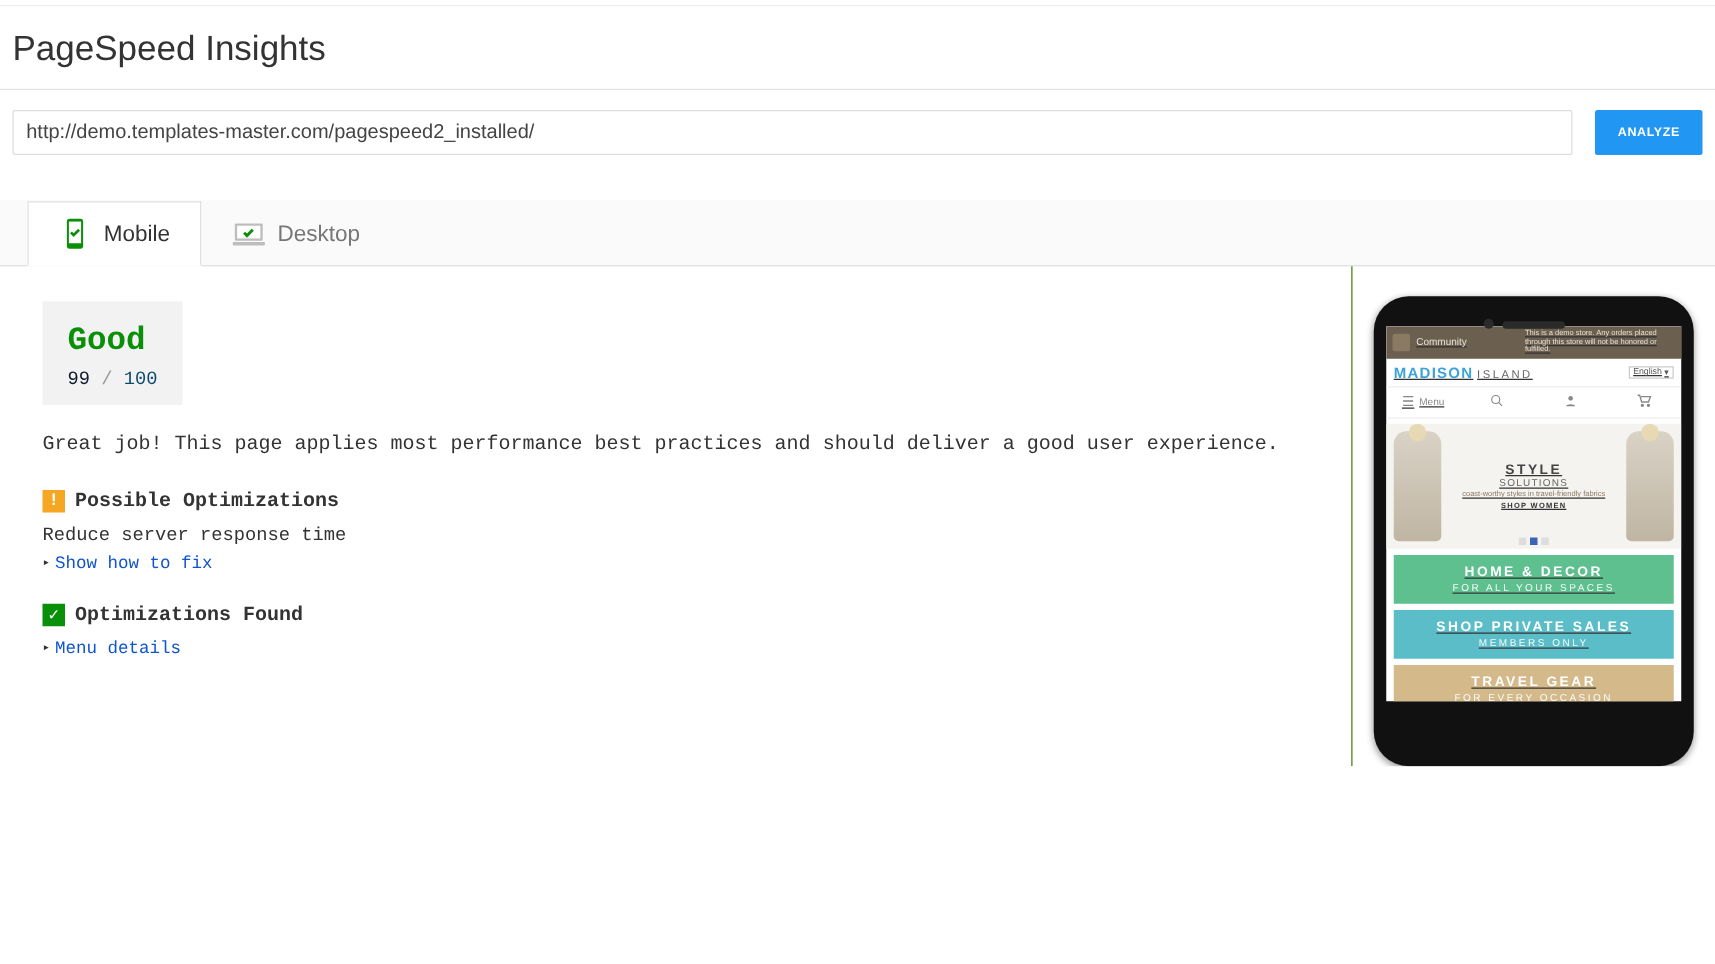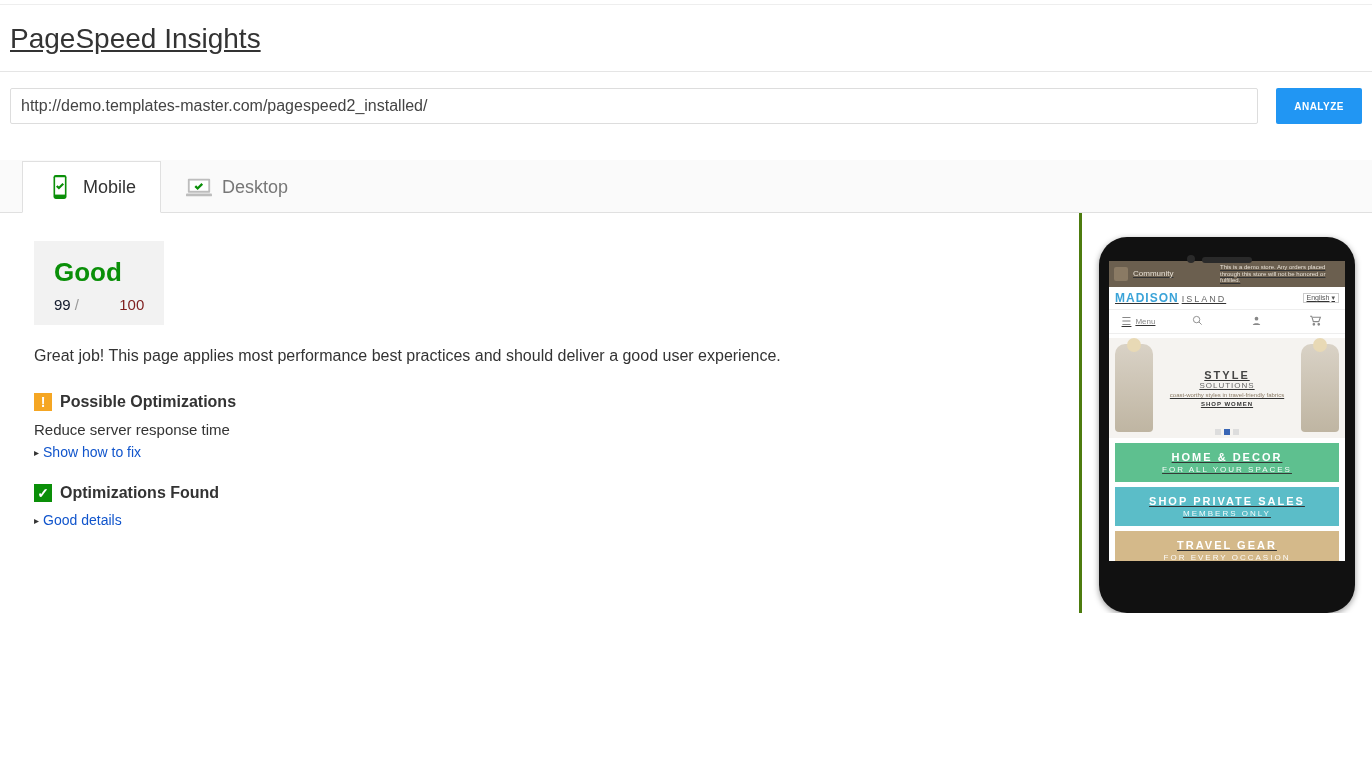--- a/index.html
+++ b/index.html
@@ -1,36 +1,36 @@
 <!DOCTYPE html>
 <html><head>
   <meta charset="utf-8">
   <style>
     * { box-sizing: border-box; margin: 0; padding: 0; }
     body { font-family: Arial, "Helvetica Neue", Helvetica, sans-serif; background: #fff; color: #333; }
     .page { width: 1372px; }
     .hr-top { border-top: 1px solid #eee; margin-top: 4px; }
-    .header { padding: 18px 10px 16px; text-decoration: underline; }
+    .header { padding: 18px 10px 16px; }
     .header h1 { font-size: 28px; font-weight: 400; color: #333; }
     .hr { border-top: 1px solid #e5e5e5; }
     .controls { display: flex; gap: 18px; padding: 16px 10px; align-items: center; }
     .url-input { flex: 1; height: 36px; border: 1px solid #ddd; border-radius: 2px; padding: 0 10px; font-size: 16px; color: #444; }
     .analyze-btn { background: #2196f3; color: #fff; border: none; border-radius: 2px; padding: 0 18px; height: 36px; font-size: 10px; font-weight: 700; letter-spacing: 0.5px; cursor: pointer; }
     .tabs { display: flex; border-bottom: 1px solid #e0e0e0; margin: 20px 0 0 0; padding-left: 22px; background:#fafafa; }
     .tab { display: flex; align-items: center; gap: 10px; padding: 12px 24px; font-size: 18px; color: #777; cursor: pointer; border:1px solid transparent; border-bottom:none; position:relative; top:1px;}
     .tab.active { background: #fff; border:1px solid #e0e0e0; border-bottom:1px solid #fff; color:#333; }
     .tab svg { width: 26px; height: 26px; }
     .content { display: flex; }
-    .main { flex: 1; padding: 28px 34px; border-right: 3px solid #4d7c0f; }
+    .main { flex: 1; padding: 28px 34px; border-right: 1px solid #4d7c0f; font-family: Liberation Mono, monospace; }
     .score-box { background: #f2f2f2; display: inline-block; padding: 16px 20px 12px; margin-bottom: 16px; }
     .score-label { font-size: 26px; font-weight: 700; color: #0a8f08; }
     .score-line { margin-top: 8px; font-size: 15px; }
     .score-val { color: #0f172a; font-weight: 400; text-align: center; }
     .score-sep { color: #999; }
-    .score-max { color: #7f1d1d; margin-left: 36px; }
+    .score-max { color: #0c4a6e; }
     .summary { font-size: 16px; color: #333; margin: 6px 0 28px; }
     .section { margin-bottom: 24px; }
     .section-head { display: flex; align-items: center; gap: 8px; font-weight: 700; font-size: 16px; margin-bottom: 10px; }
     .badge { width: 18px; height: 18px; display: inline-flex; align-items: center; justify-content: center; color: #fff; font-size: 14px; font-weight: 700; }
     .badge.warn { background: #f5a623; }
     .badge.ok { background: #0a8f08; }
     .item-title { font-size: 15px; margin-bottom: 6px; color:#333;}
     .link-row { display: flex; align-items: center; gap: 4px; color: #1155cc; font-size: 14px; cursor: pointer; }
     .link-row .caret { color:#333; font-size:10px;}
     .preview { width: 290px; padding: 24px 10px 0; display:flex; justify-content:center; }
@@ -127,21 +127,21 @@
         </div>
       </div>
 
       <div class="section">
         <div class="section-head">
           <span class="badge ok">✓</span>
           <span>Optimizations Found</span>
         </div>
         <div class="link-row">
           <span class="caret">▸</span>
-          <span>Good details</span>
+          <span>Menu details</span>
         </div>
       </div>
     </div>
 
     <div class="preview">
       <div class="phone">
         <div class="screen">
           <div class="topbar">
             <span class="m-logo"></span>
             <span class="comm">Community</span>

